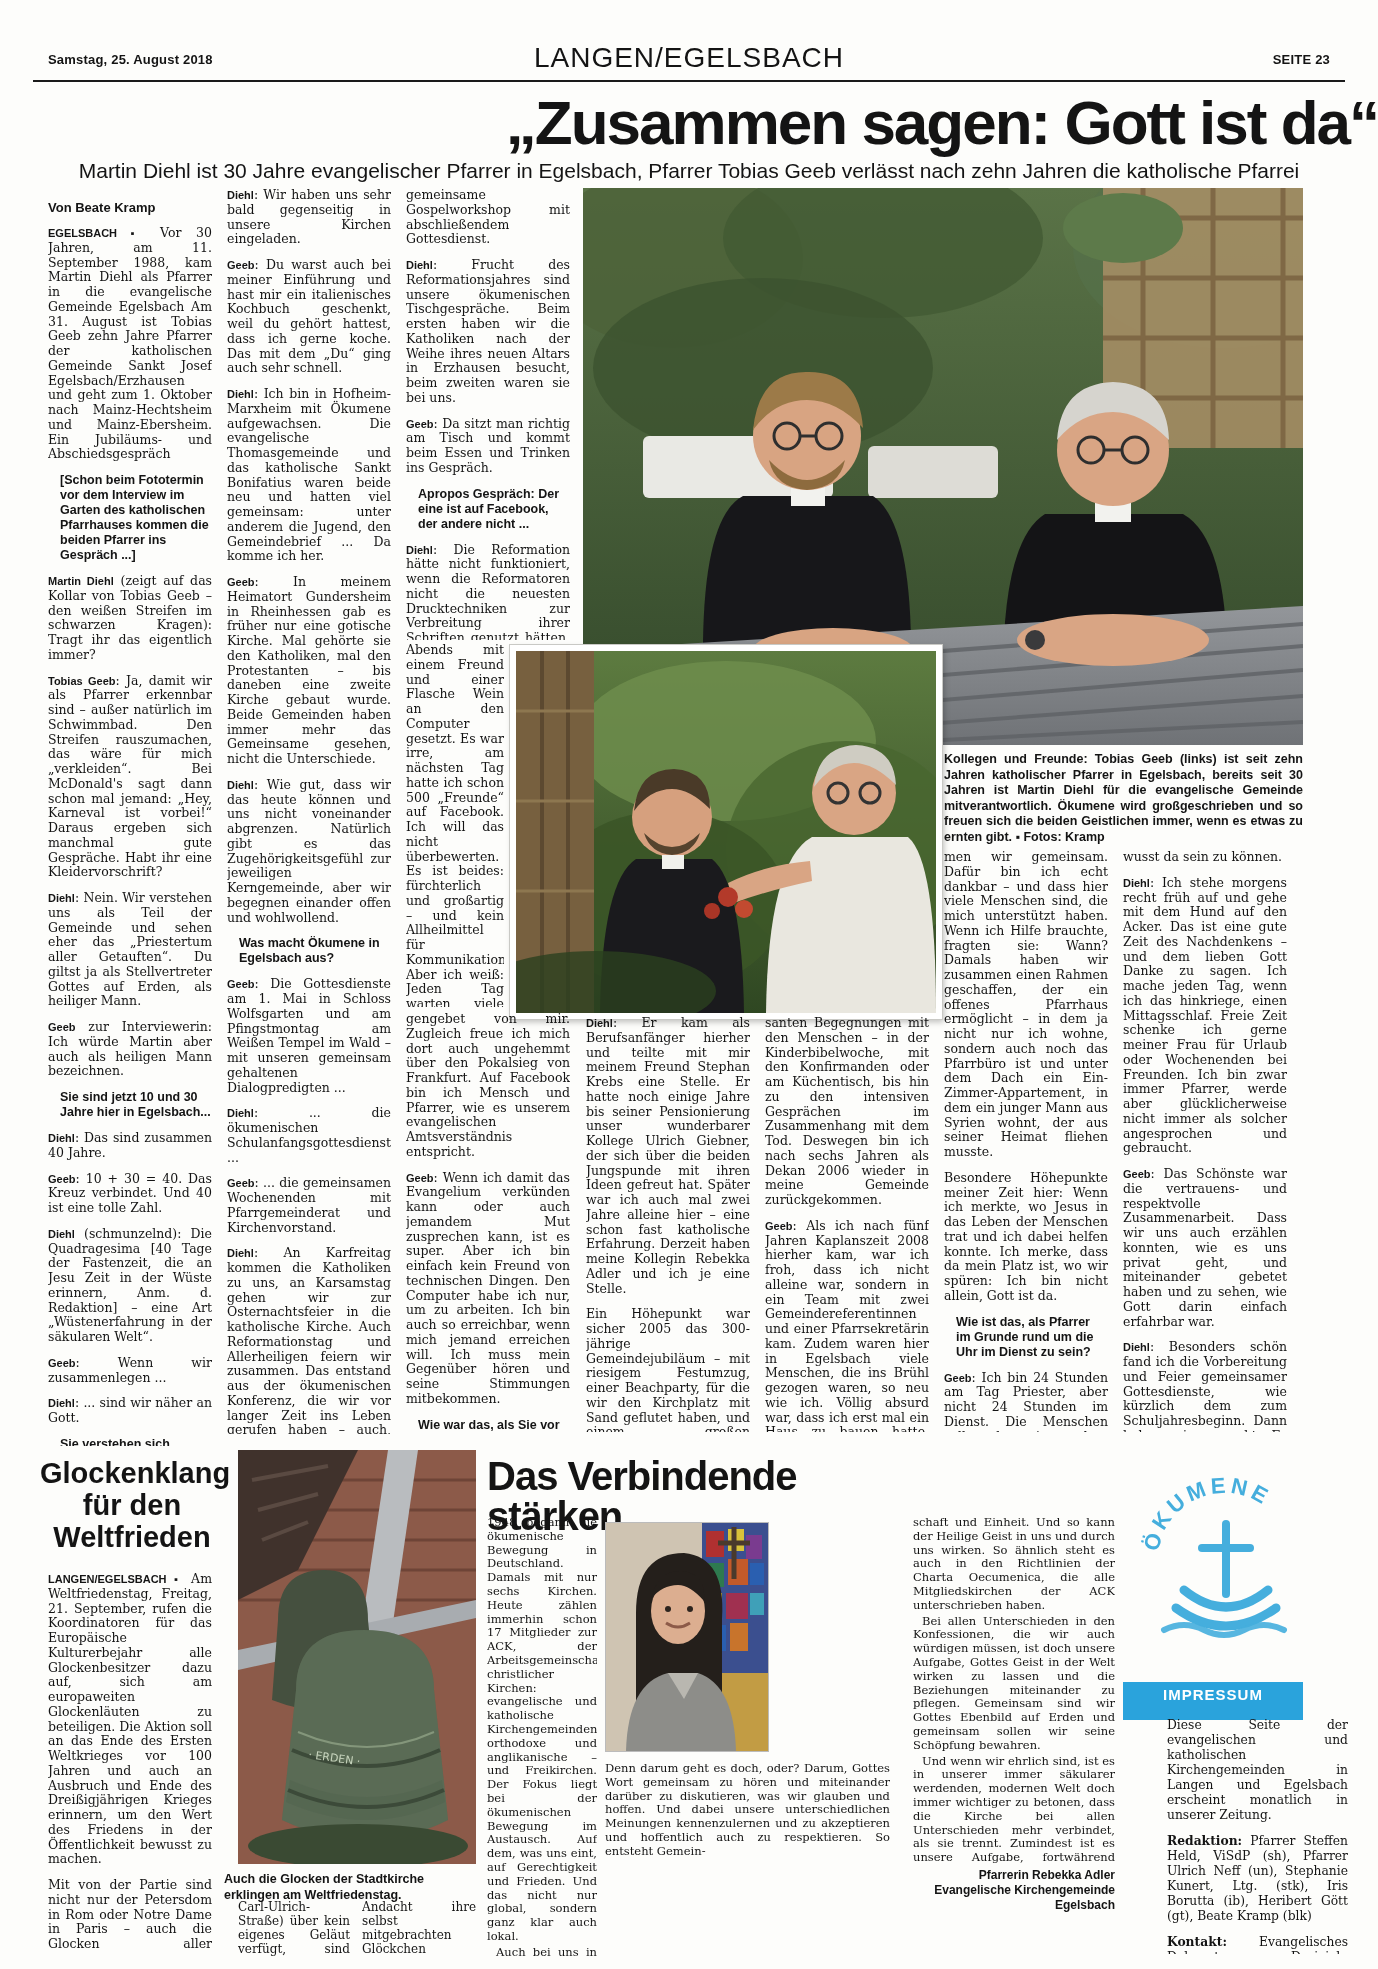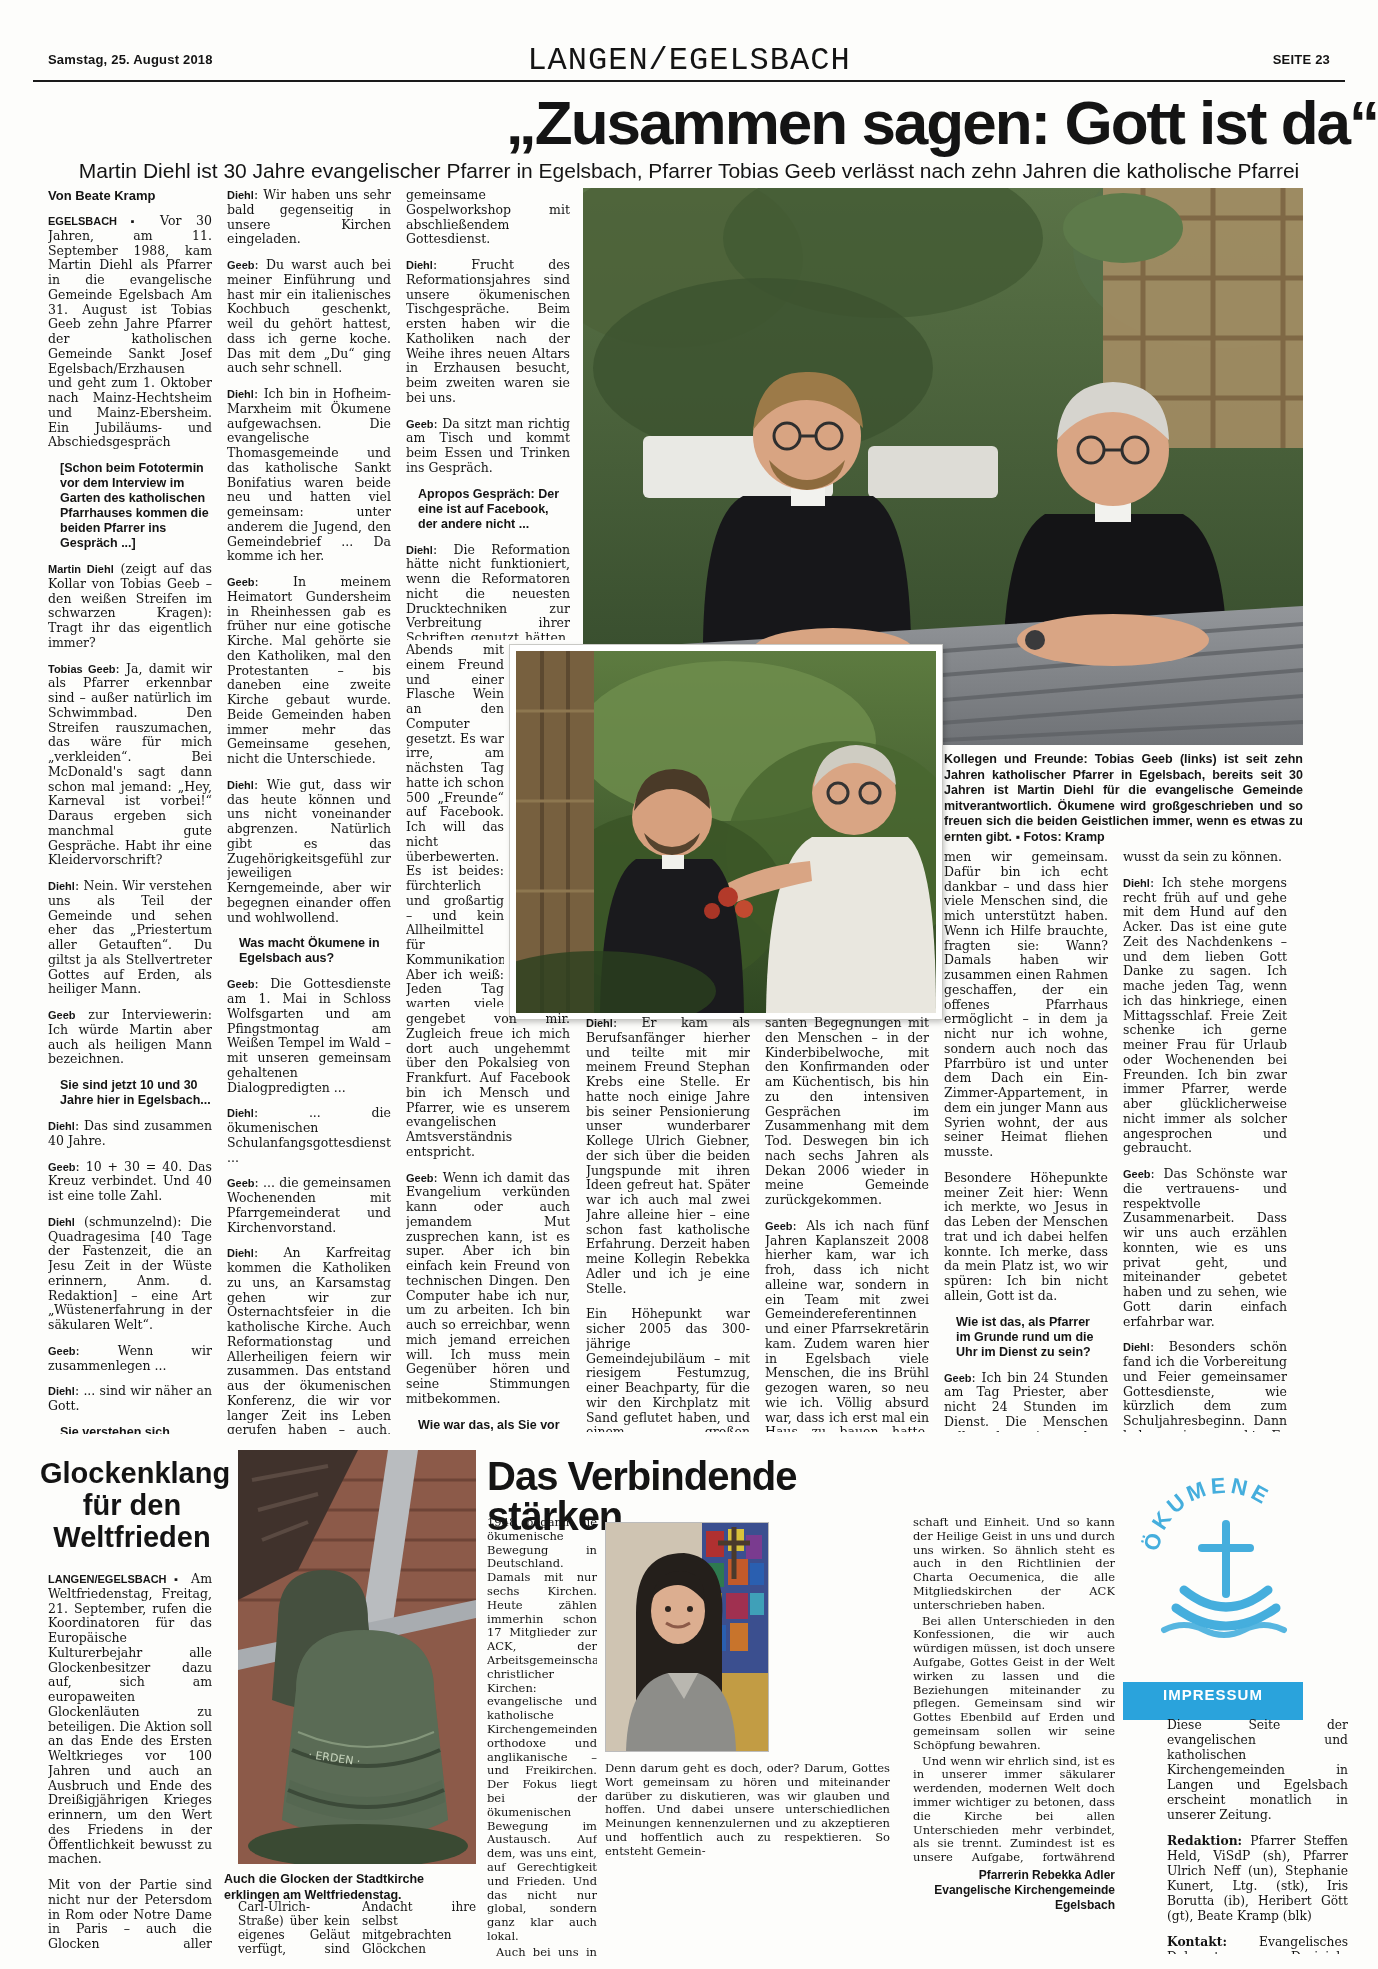--- a/index.html
+++ b/index.html
@@ -1,21 +1,21 @@
 <!DOCTYPE html>
 <html lang="de"><head>
 <meta charset="utf-8">
 <style>
   html,body{margin:0;padding:0;background:#e8e8e6;}
   #page{position:relative;width:1378px;height:1969px;margin:0 auto;background:#fdfdfb;color:#141414;
         font-family:"DejaVu Serif",serif;overflow:hidden;}
   .abs{position:absolute;}
   
   .hdr-small{font:bold 13px "Liberation Sans",sans-serif;letter-spacing:.2px;}
-  .hdr-section{font-family:Liberation Mono, monospace;font-size:32px;letter-spacing:1px;}
+  .hdr-section{font-family:Liberation Sans, sans-serif;font-size:28px;letter-spacing:1px;}
   .rule{background:#1a1a1a;height:2px;}
   
   .mainhead{font:bold 62px/1 "Liberation Sans",sans-serif;letter-spacing:-2px;text-align:right;width:100%;}
   .subhead{font:21px/1.2 "Liberation Sans",sans-serif;text-align:center;width:100%;}
   
   .col{font:12.5px/1.18 "DejaVu Serif",serif;text-align:justify;overflow:hidden;hyphens:auto;-webkit-hyphens:auto;}
   .col p{margin:0 0 11px 0;}
   .col p.qh{font:bold 12.5px/1.2 "Liberation Sans",sans-serif;padding-left:12px;text-align:left;}
   .col p.bp b{font-family:"Liberation Sans",sans-serif;font-size:11px;}
   .byline{font:bold 13px "Liberation Sans",sans-serif;margin:0 0 14px 0;}
@@ -153,21 +153,21 @@
 
       <circle cx="212" cy="246" r="10" fill="#b33a2a"></circle>
       <circle cx="228" cy="258" r="9" fill="#c24a30"></circle>
       <circle cx="196" cy="260" r="8" fill="#a93526"></circle>
       <ellipse cx="80" cy="340" rx="120" ry="40" fill="#2a401f" opacity=".8"></ellipse>
     </svg>
   </div>
 
   <div class="abs caption" style="left:944px;top:752px;width:359px;">Kollegen und Freunde: Tobias Geeb (links) ist seit zehn Jahren katholischer Pfarrer in Egelsbach, bereits seit 30 Jahren ist Martin Diehl für die evangelische Gemeinde mitverantwortlich. Ökumene wird großgeschrieben und so freuen sich die beiden Geistlichen immer, wenn es etwas zu ernten gibt.  ▪ Fotos: Kramp</div>
 
-  <div class="abs col" style="left:48px;top:188px;width:164px;height:1246px;">
+  <div class="abs col" style="left:48px;top:200px;width:164px;height:1246px;">
     <p class="byline">Von Beate Kramp</p>
     <div>
         <p class="bp"><b>EGELSBACH ▪</b> Vor 30 Jahren, am 11. September 1988, kam Martin Diehl als Pfarrer in die evangelische Gemeinde Egelsbach Am 31. August ist Tobias Geeb zehn Jahre Pfarrer der katholischen Gemeinde Sankt Josef Egelsbach/Erzhausen und geht zum 1. Oktober nach Mainz-Hechtsheim und Mainz-Ebersheim. Ein Jubiläums- und Abschiedsgespräch</p>
         <p class="qh">[Schon beim Fototermin vor dem Interview im Garten des katholischen Pfarrhauses kommen die beiden Pfarrer ins Gespräch ...]</p>
         <p class="bp"><b>Martin Diehl</b> (zeigt auf das Kollar von Tobias Geeb – den weißen Streifen im schwarzen Kragen): Tragt ihr das eigentlich immer?</p>
         <p class="bp"><b>Tobias Geeb</b>: Ja, damit wir als Pfarrer erkennbar sind – außer natürlich im Schwimmbad. Den Streifen rauszumachen, das wäre für mich „verkleiden“. Bei McDonald's sagt dann schon mal jemand: „Hey, Karneval ist vorbei!“ Daraus ergeben sich manchmal gute Gespräche. Habt ihr eine Kleidervorschrift?</p>
         <p class="bp"><b>Diehl</b>: Nein. Wir verstehen uns als Teil der Gemeinde und sehen eher das „Priestertum aller Getauften“. Du giltst ja als Stellvertreter Gottes auf Erden, als heiliger Mann.</p>
         <p class="bp"><b>Geeb</b> zur Interviewerin: Ich würde Martin aber auch als heiligen Mann bezeichnen.</p>
         <p class="qh">Sie sind jetzt 10 und 30 Jahre hier in Egelsbach...</p>
         <p class="bp"><b>Diehl</b>: Das sind zusammen 40 Jahre.</p>

